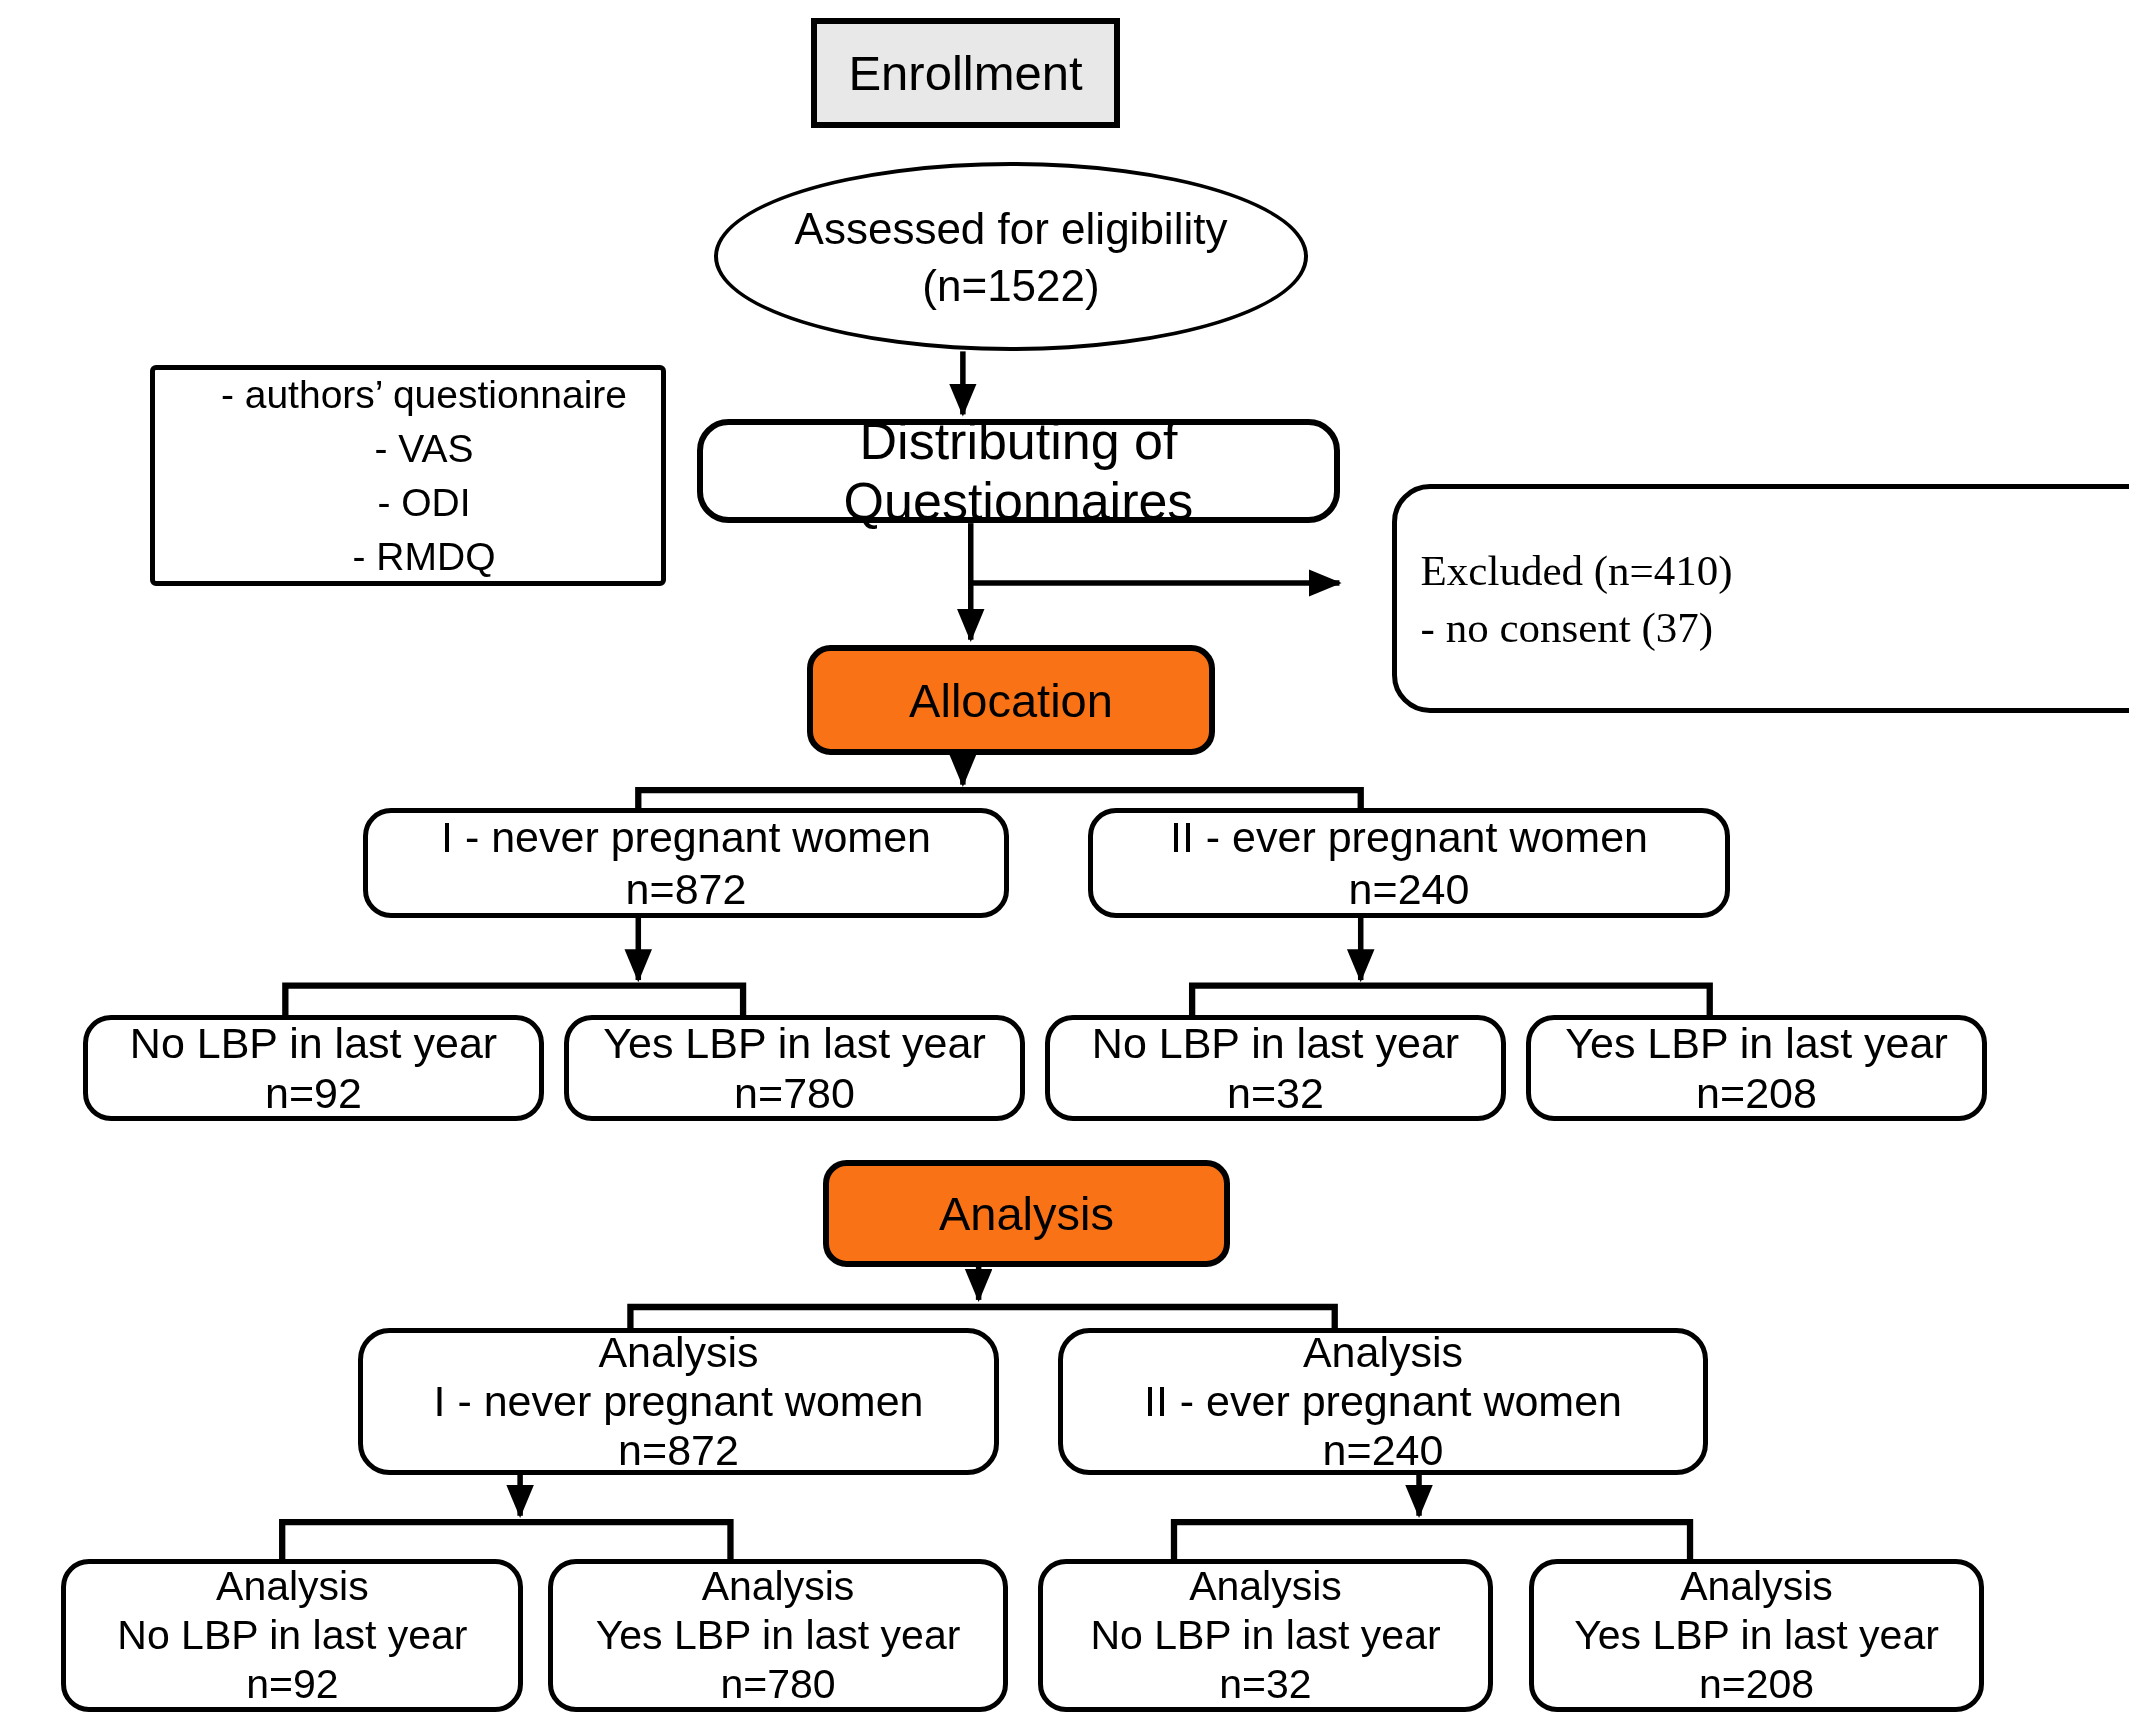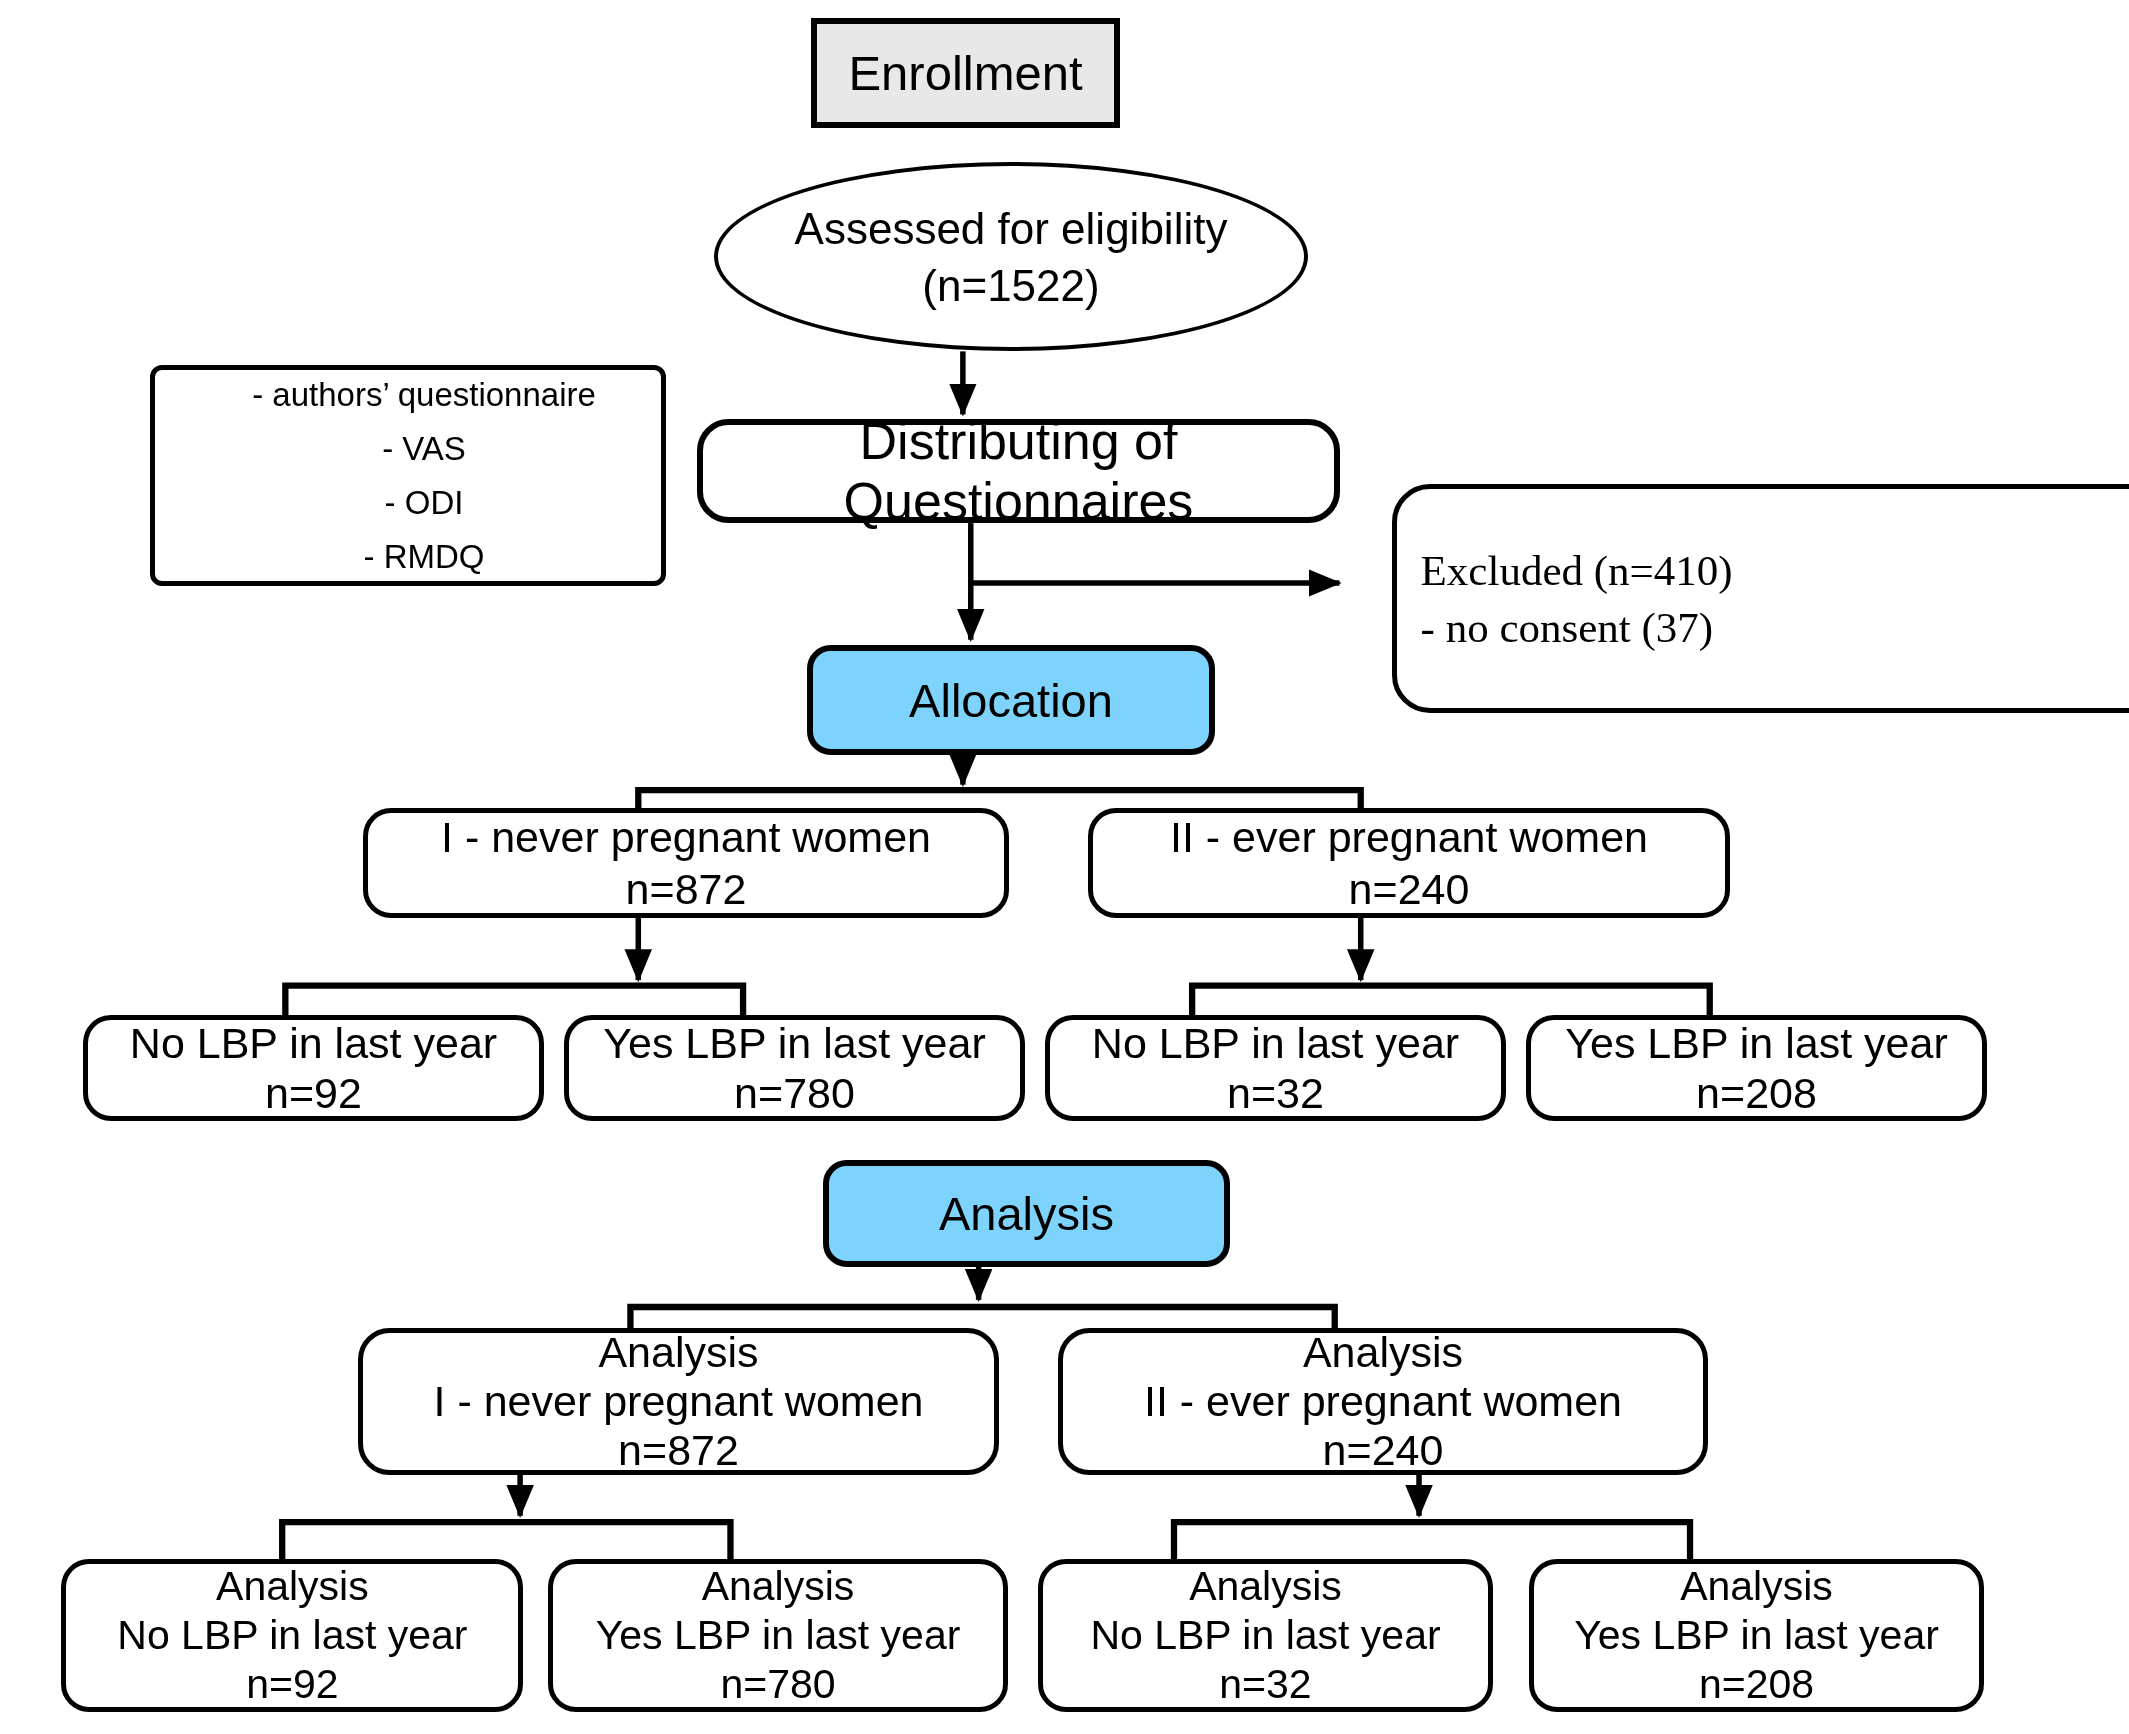--- a/index.html
+++ b/index.html
@@ -7,23 +7,23 @@
     position:relative;width:2129px;height:1734px;background:#ffffff;
     font-family:"Liberation Sans",sans-serif;color:#000;overflow:hidden;
   }
   .connectors{position:absolute;left:0;top:0;width:2129px;height:1734px;z-index:0;}
   .box{
     position:absolute;box-sizing:border-box;background:#fff;border:5.5px solid #000;
     display:flex;flex-direction:column;align-items:center;justify-content:center;
     text-align:center;z-index:1;margin-left:48px;
   }
   .stage-light{background:#e8e8e8;border-width:6.3px;font-size:49px;border-radius:0;}
-  .stage-dark{background:#7dd3fc;border-width:6.3px;font-size:47px;border-radius:23.6px;align-items:center;}
+  .stage-dark{background:#f97316;border-width:6.3px;font-size:47px;border-radius:23.6px;align-items:center;}
   .ellipse{border-radius:50%;border-width:4.7px;font-size:44px;line-height:57px;}
-  .qbox{border-radius:12px;font-size:33px;line-height:54px;padding-left:32px;}
+  .qbox{border-radius:6px;font-size:39px;line-height:54px;padding-left:32px;}
   .dist{border-radius:31.5px;border-width:6.3px;font-size:52px;align-items:center;}
   .excl{border-radius:38px;font-size:43px;line-height:57px;align-items:flex-start;text-align:left;padding-left:23.6px;font-family:Liberation Serif, serif;}
   .group{border-radius:28px;font-size:43px;line-height:52px;}
   .leaf{border-radius:28px;font-size:43px;line-height:50px;}
   .agroup{border-radius:31.5px;font-size:43px;line-height:49px;}
   .aleaf{border-radius:28px;font-size:41px;line-height:49px;}
   .box span{display:block;}
 </style>
 </head>
 <body>

